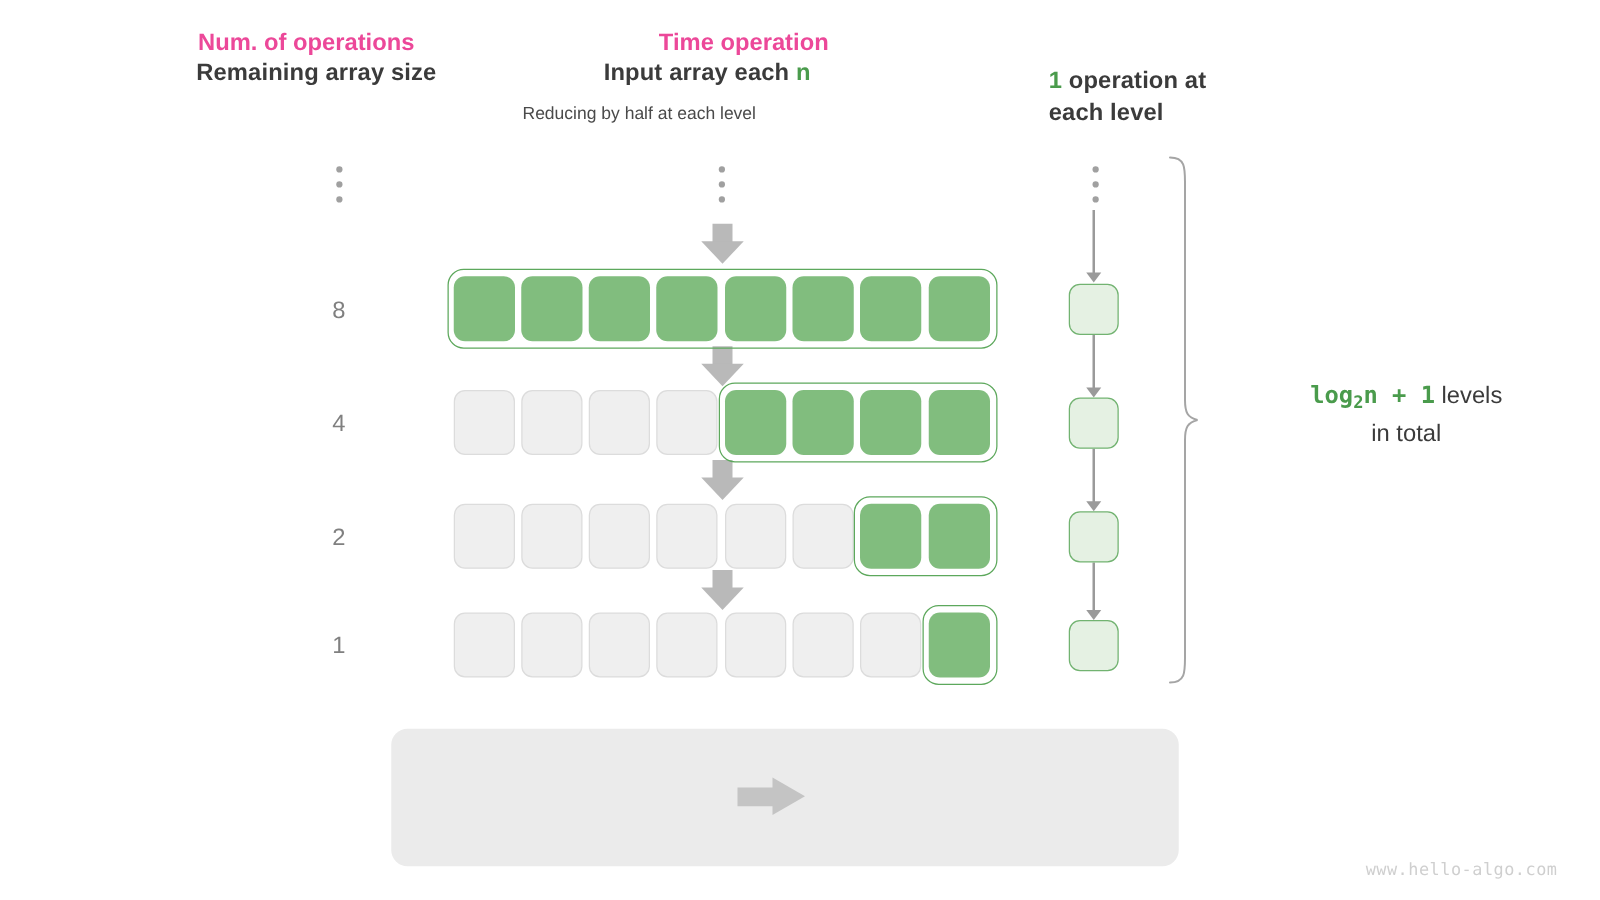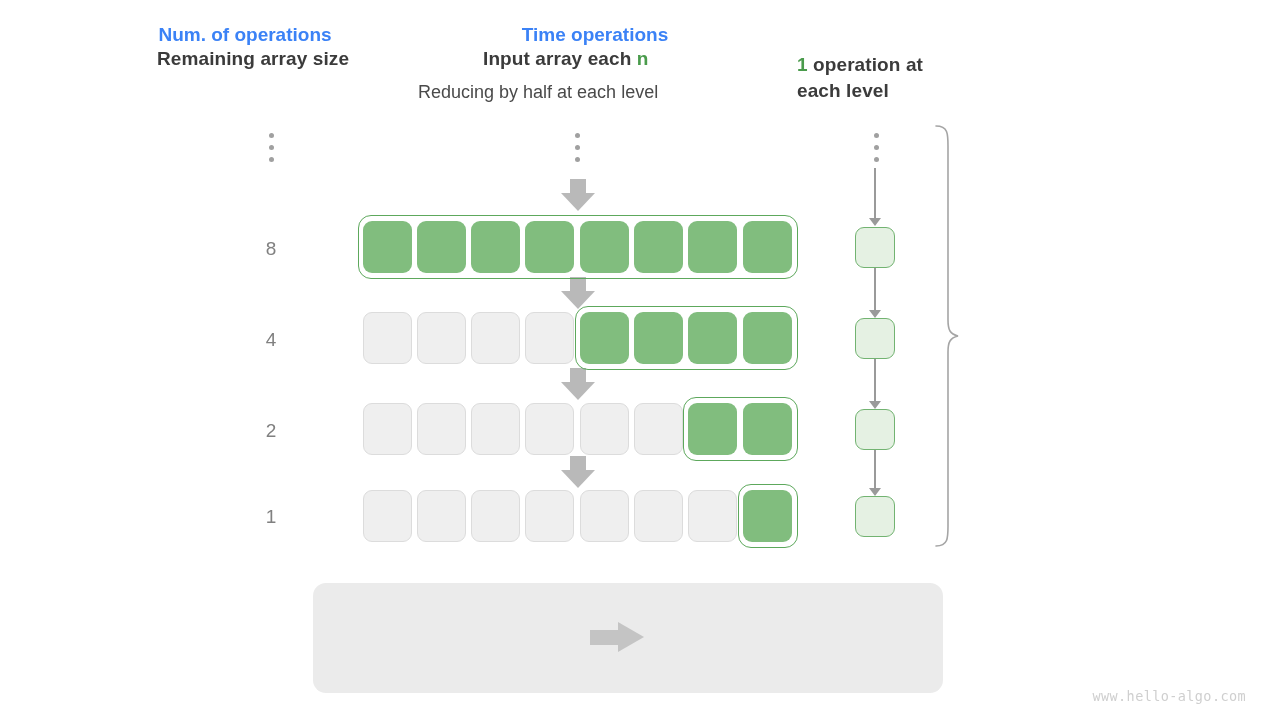--- a/index.html
+++ b/index.html
@@ -16,29 +16,29 @@
     position: absolute;
     font-weight: bold;
     color: #3b3b3b;
     font-size: 19px;
     letter-spacing: .1px;
     white-space: nowrap;
   }
   .hdr-sub {
     position: absolute;
     color: #4a4a4a;
-    font-size: 18px;
+    font-size: 14px;
     white-space: nowrap;
   }
   .green { color: #4a9b4c; }
 
   #hdr-left    { left: 157px; top: 48px; }
   #hdr-mid     { left: 483px; top: 48px; }
   #hdr-mid-sub { left: 418px; top: 82px; }
-  #hdr-right   { left: 797px; top: 52px; width: 160px; text-align: left; line-height: 1.35; white-space: normal; }
+  #hdr-right   { left: 839px; top: 52px; width: 160px; text-align: left; line-height: 1.35; white-space: normal; }
 
   
   .size-label {
     position: absolute;
     width: 40px; text-align: center;
     color: #808080;
     font-size: 19px;
     line-height: 1;
   }
 
@@ -117,21 +117,21 @@
 
   
   #summary {
     position: absolute; left: 313px; top: 583px;
     width: 630px; height: 110px;
     background: #ebebeb; border-radius: 13px;
   }
   .sum-col { position: absolute; top: 24px; text-align: center; }
   #sum-left  { left: 35px;  width: 420px; }
   #sum-right { left: 380px; width: 430px; }
-  .sum-title { font-size: 19px; font-weight: bold; color: #3b82f6; }
+  .sum-title { font-size: 19px; font-weight: bold; color: #ec4899; }
   .sum-val   { margin-top: 15px; font-size: 19px; }
   .sum-val .teal {
     font-family: "DejaVu Sans Mono", monospace;
     color: #2f9182; font-weight: bold;
   }
   #sum-arrow { position: absolute; left: 590px; top: 622px; width: 58px; height: 30px; }
   #sum-arrow .bar {
     position: absolute; left: 0; top: 8px;
     width: 30px; height: 15px; background: #c4c4c4;
   }
@@ -272,31 +272,35 @@
   <div class="op-cell" style="left:855px; top:227px;"></div>
   <div class="op-cell" style="left:855px; top:318px;"></div>
   <div class="op-cell" style="left:855px; top:409px;"></div>
   <div class="op-cell" style="left:855px; top:496px;"></div>
 
   <svg id="brace" width="34" height="424" viewBox="0 0 34 424">
     <path d="M2 2 C 14 2, 14 10, 14 22 L 14 196 C 14 206, 16 210, 24 212
              C 16 214, 14 218, 14 228 L 14 402 C 14 414, 14 422, 2 422" fill="none" stroke="#a5a5a5" stroke-width="1.6" stroke-linecap="round"></path>
   </svg>
 
+  <div class="brace-note">
+    <span class="mono-green"><span>log</span><sub>2</sub><span>n + 1</span></span><span> levels</span><br>
+    <span>in total</span>
+  </div>
 
   <div id="summary"></div>
 
   <div class="sum-col" id="sum-left">
     <div class="sum-title">Num. of operations</div>
   </div>
 
   <div id="sum-arrow">
     <div class="bar"></div>
       <div class="tip"></div>
   </div>
 
   <div class="sum-col" id="sum-right">
-    <div class="sum-title">Time operations</div>
+    <div class="sum-title">Time operation</div>
   </div>
 
   <div id="watermark">www.hello-algo.com</div>
 
 </div>
 
 </body></html>

